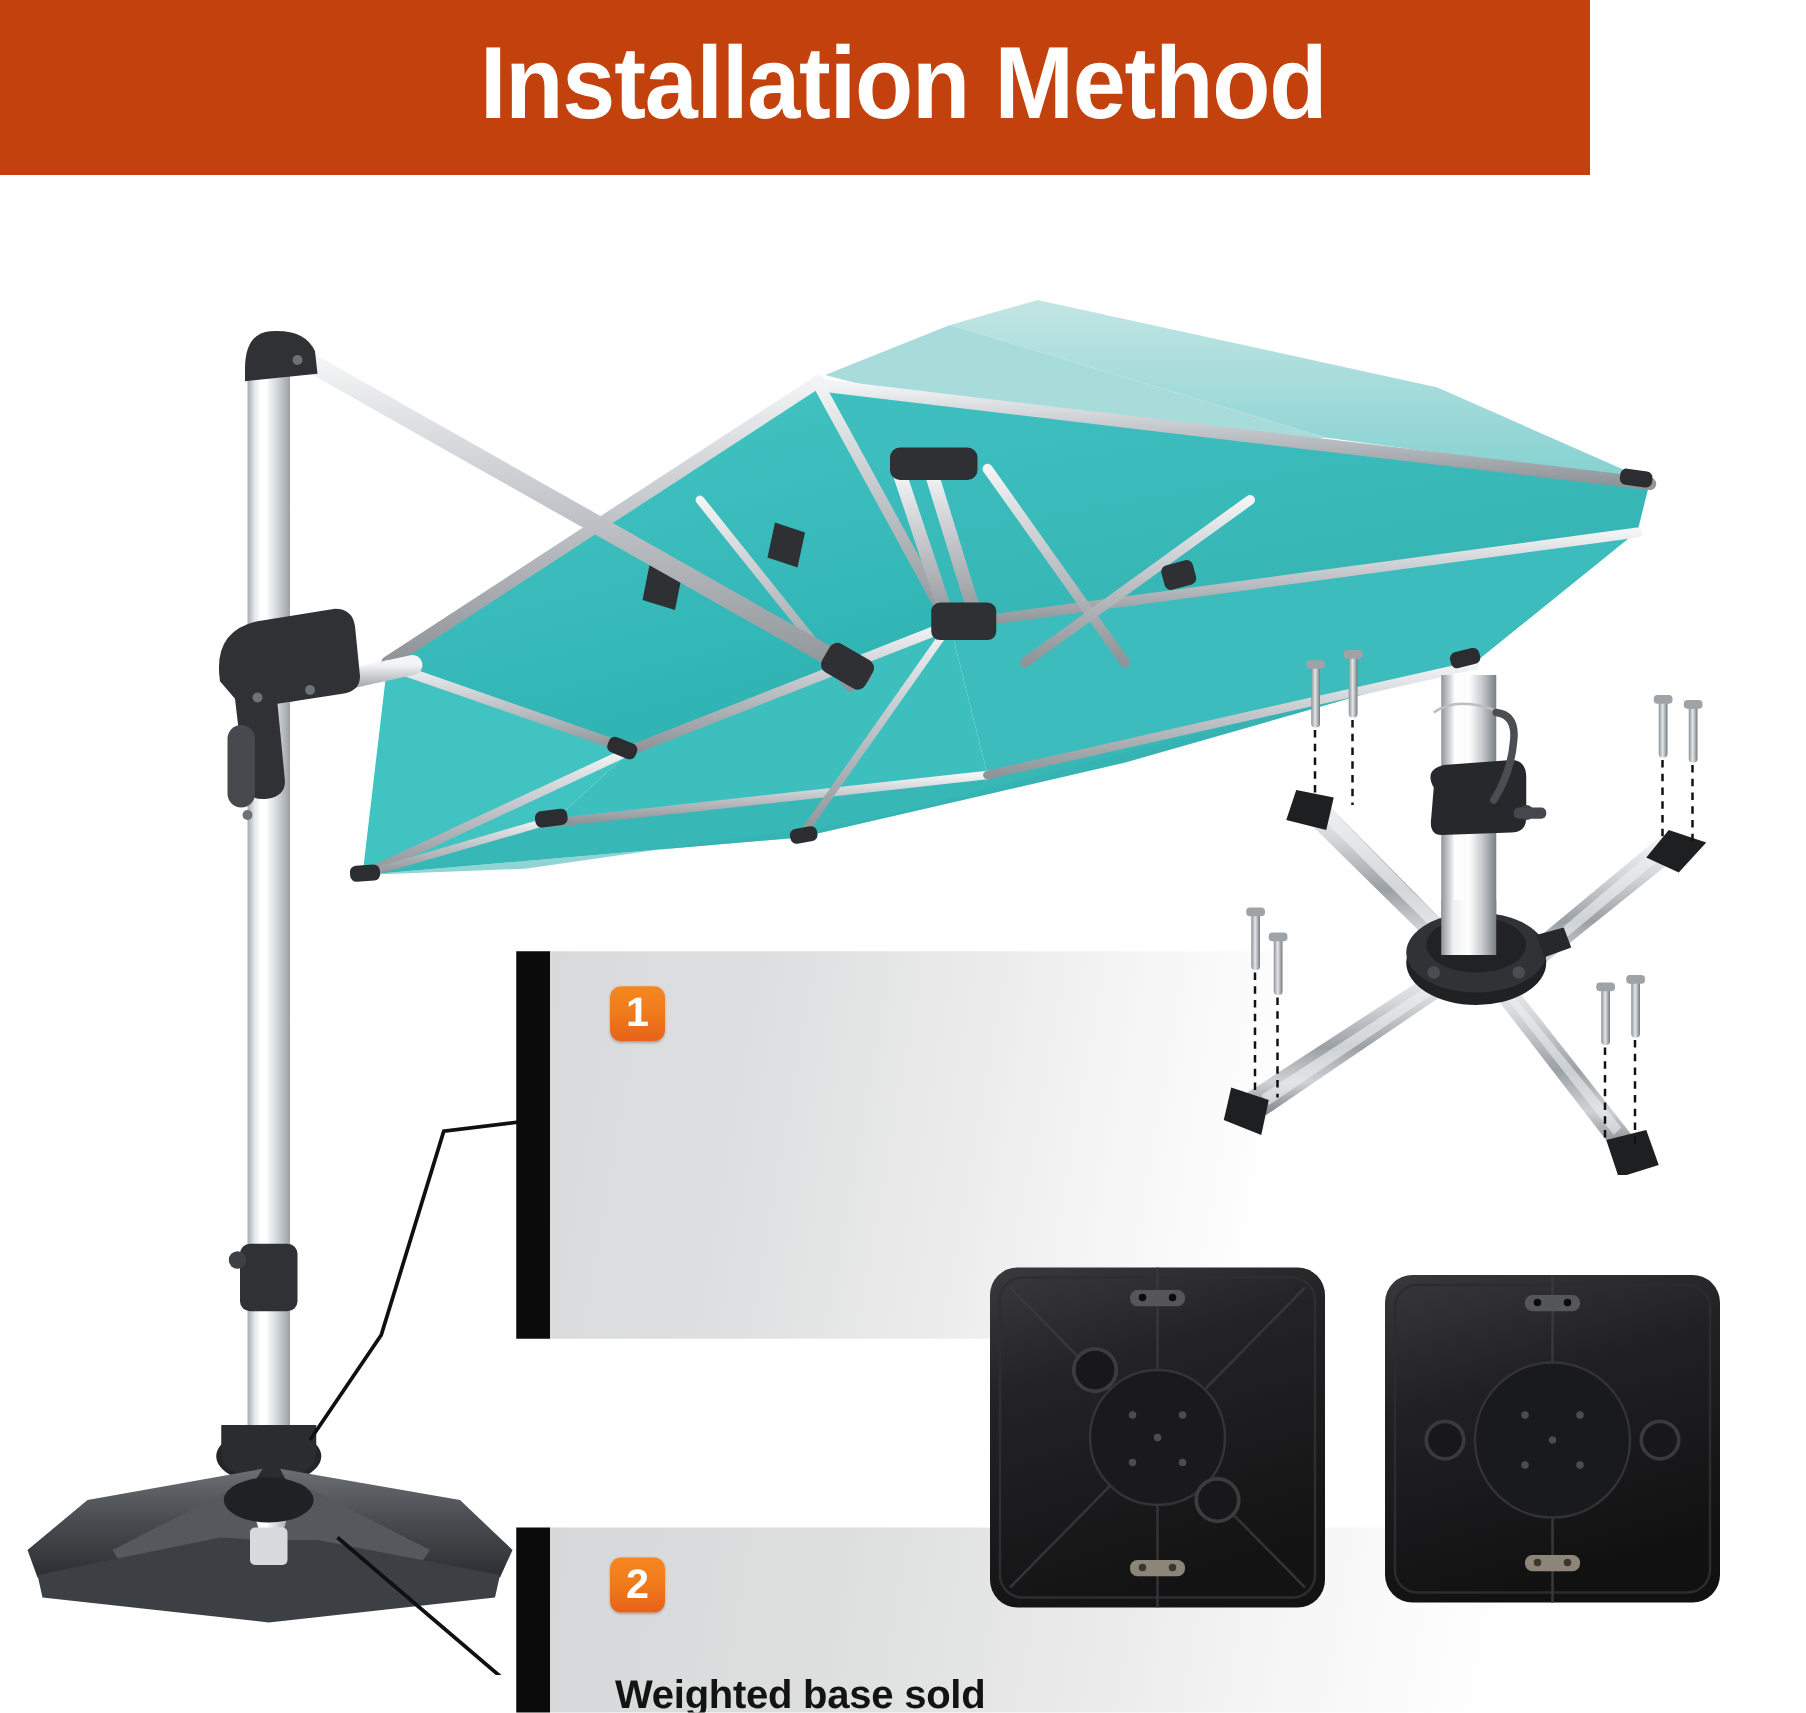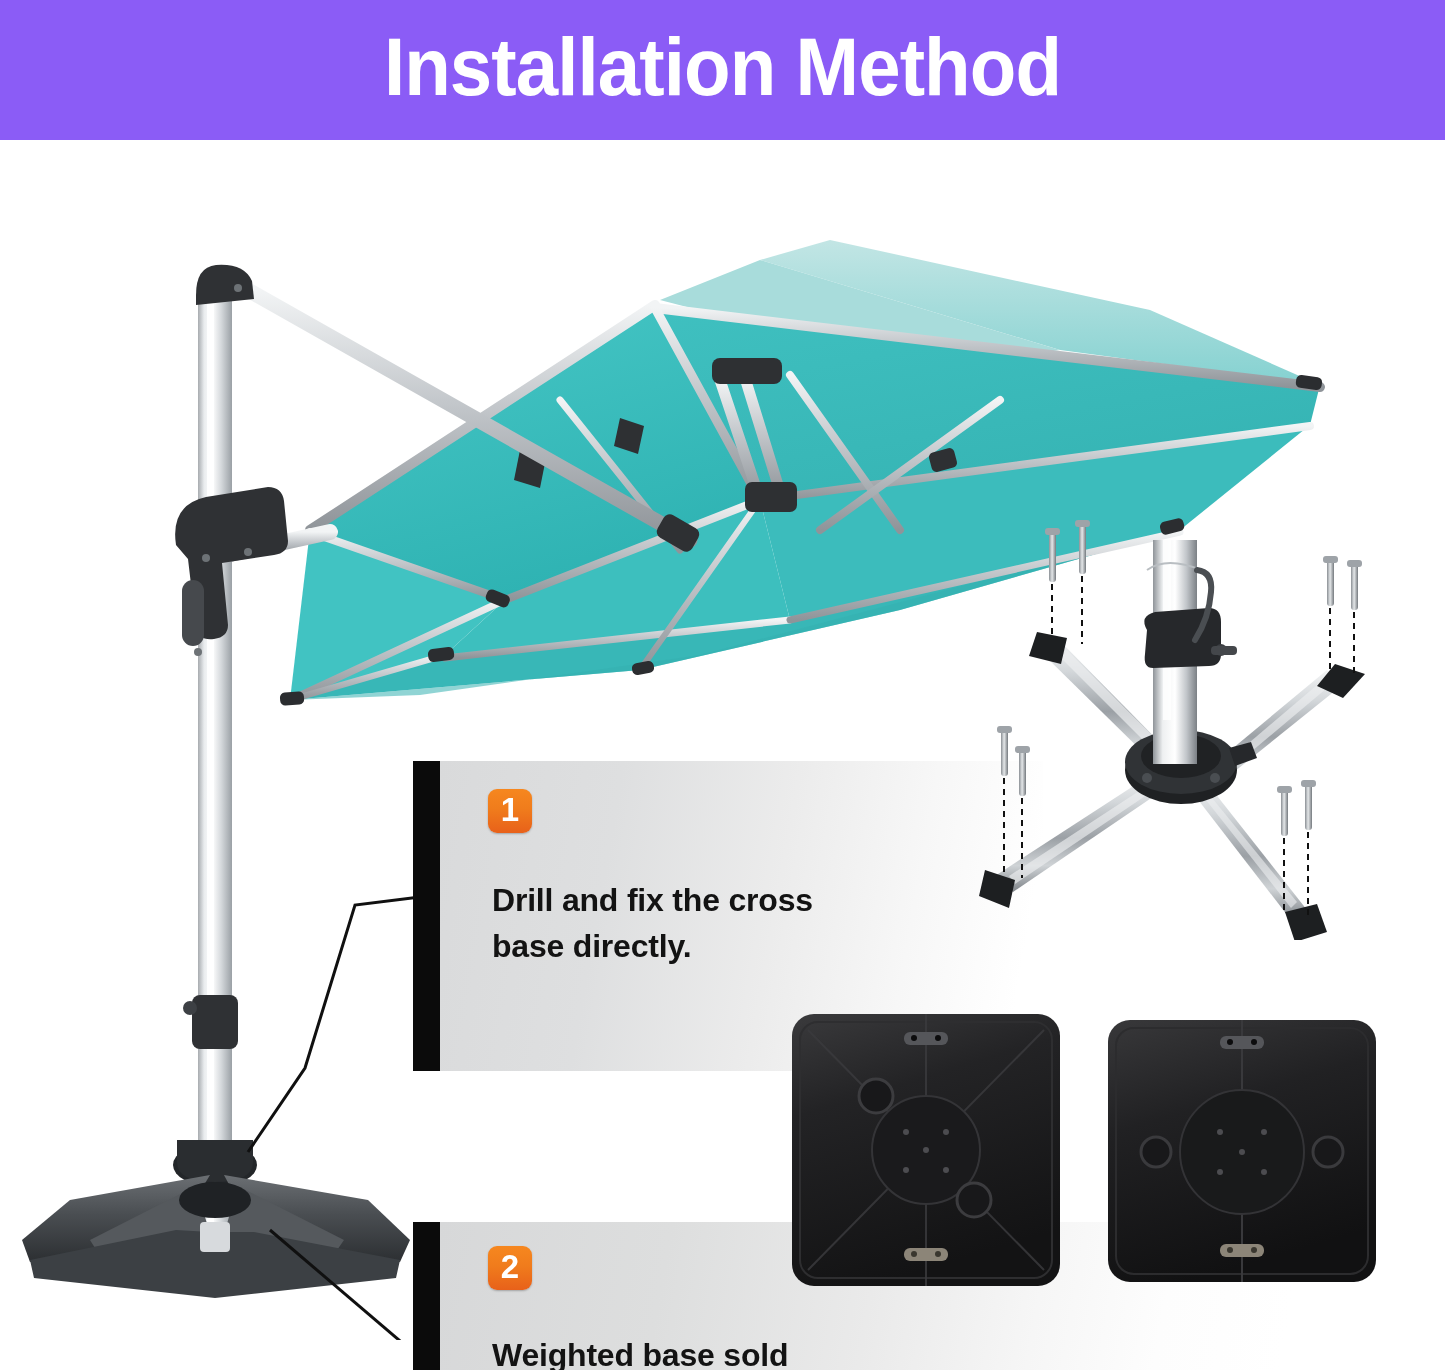--- a/index.html
+++ b/index.html
@@ -4,22 +4,22 @@
 <style>
   html,body{margin:0;padding:0;background:#fff;}
   body{
     font-family:"Liberation Sans", sans-serif;
     width:1445px;height:1370px;position:relative;overflow:hidden;
     -webkit-font-smoothing:antialiased;
   }
 
   
   .header-band{
-    position:absolute;left:0;top:0;width:1445px;height:140px;
-    background:#8b5cf6;
+    position:absolute;left:0;top:0;width:1272px;height:140px;
+    background:#c2410c;
   }
   .header-title{
     position:absolute;left:0;top:0;width:1445px;height:140px;
     display:flex;align-items:center;justify-content:center;
     color:#ffffff;
     font-family:"Liberation Sans", sans-serif;
     font-weight:bold;
     font-size:82px;
     letter-spacing:-1px;
     transform:scaleX(0.93);
@@ -214,22 +214,20 @@
 
   <svg class="art" id="leaders-art" viewBox="0 0 520 800">
     <polyline points="248,612 305,528 355,365 420,357" fill="none" stroke="#101010" stroke-width="3"></polyline>
     <polyline points="270,690 420,818" fill="none" stroke="#101010" stroke-width="3"></polyline>
   </svg>
 
   <div class="callout" id="callout-1">
     <div class="callout-bar"></div>
     <div class="callout-body">
       <div class="badge" style="left:48px;top:28px;">1</div>
-      <div class="step-text" style="left:52px;top:116px;width:420px;">Drill and fix the cross
-base directly.</div>
     </div>
   </div>
 
   <svg class="art" id="crossbase-art" viewBox="0 0 430 420">
     <defs>
       <linearGradient id="alBar" x1="0" y1="0" x2="0" y2="1">
         <stop offset="0%" stop-color="#f4f5f6"></stop>
         <stop offset="25%" stop-color="#d3d7da"></stop>
         <stop offset="55%" stop-color="#9ba0a5"></stop>
         <stop offset="78%" stop-color="#cfd3d6"></stop>

